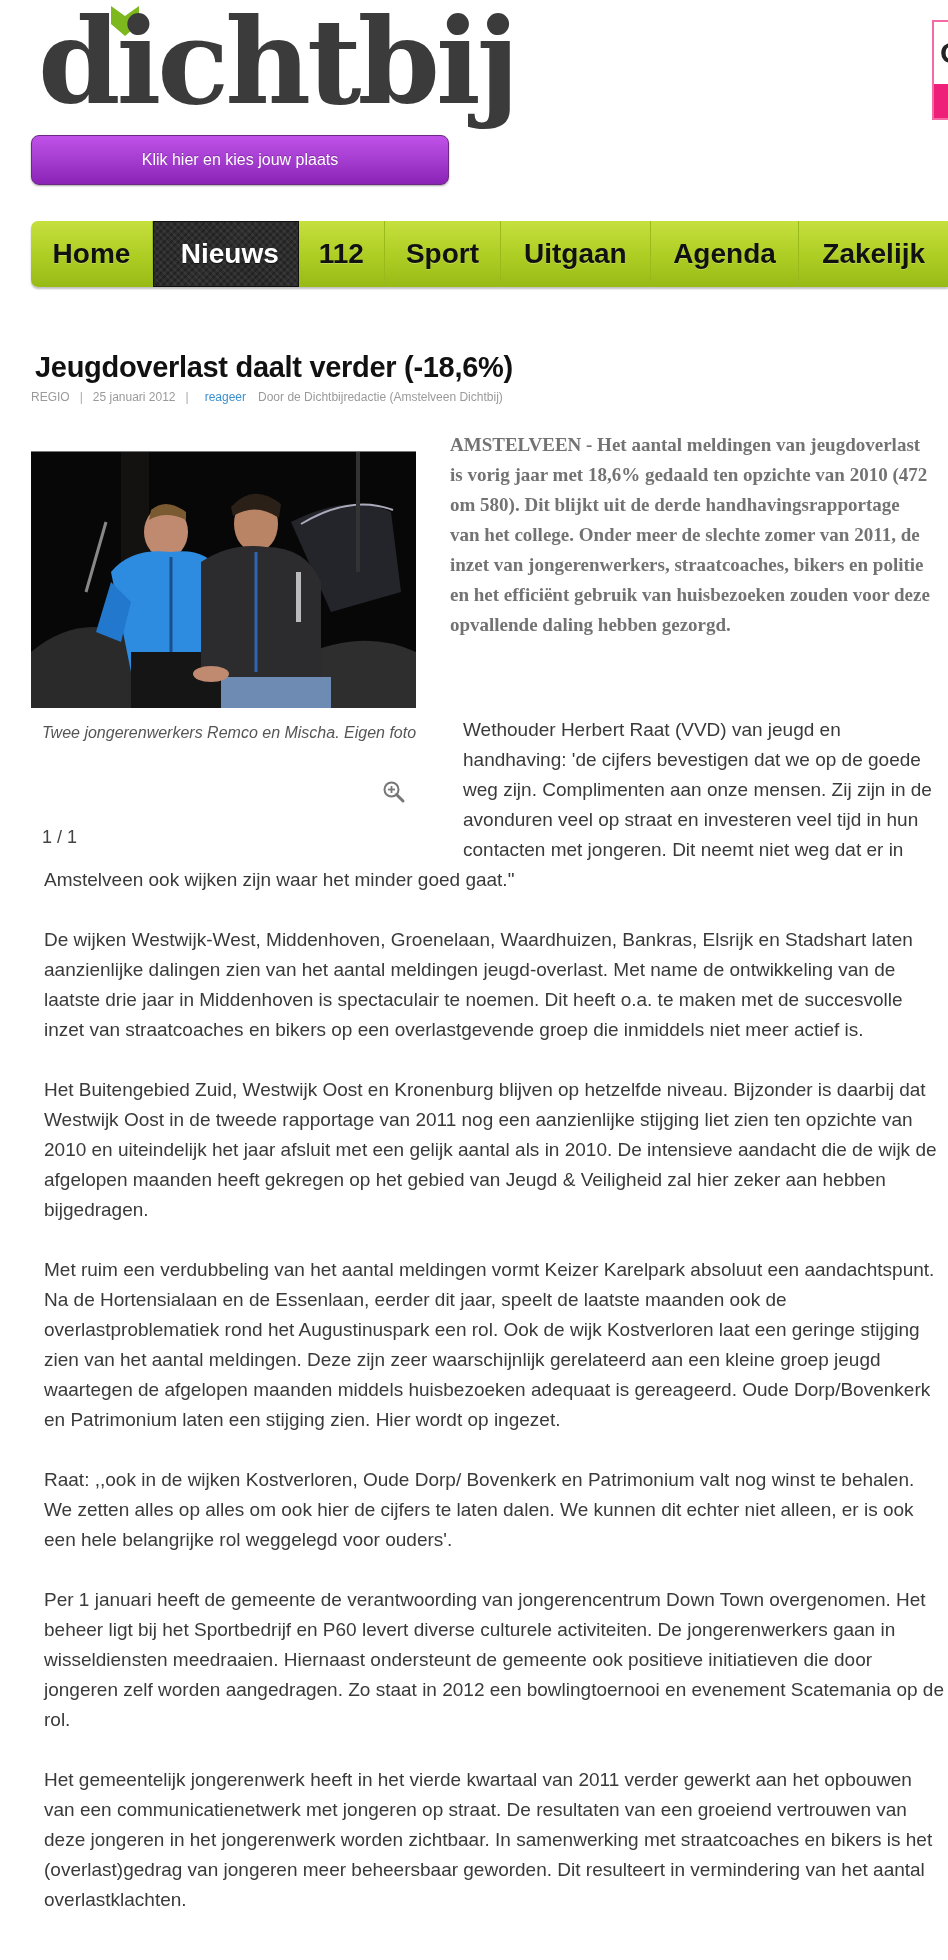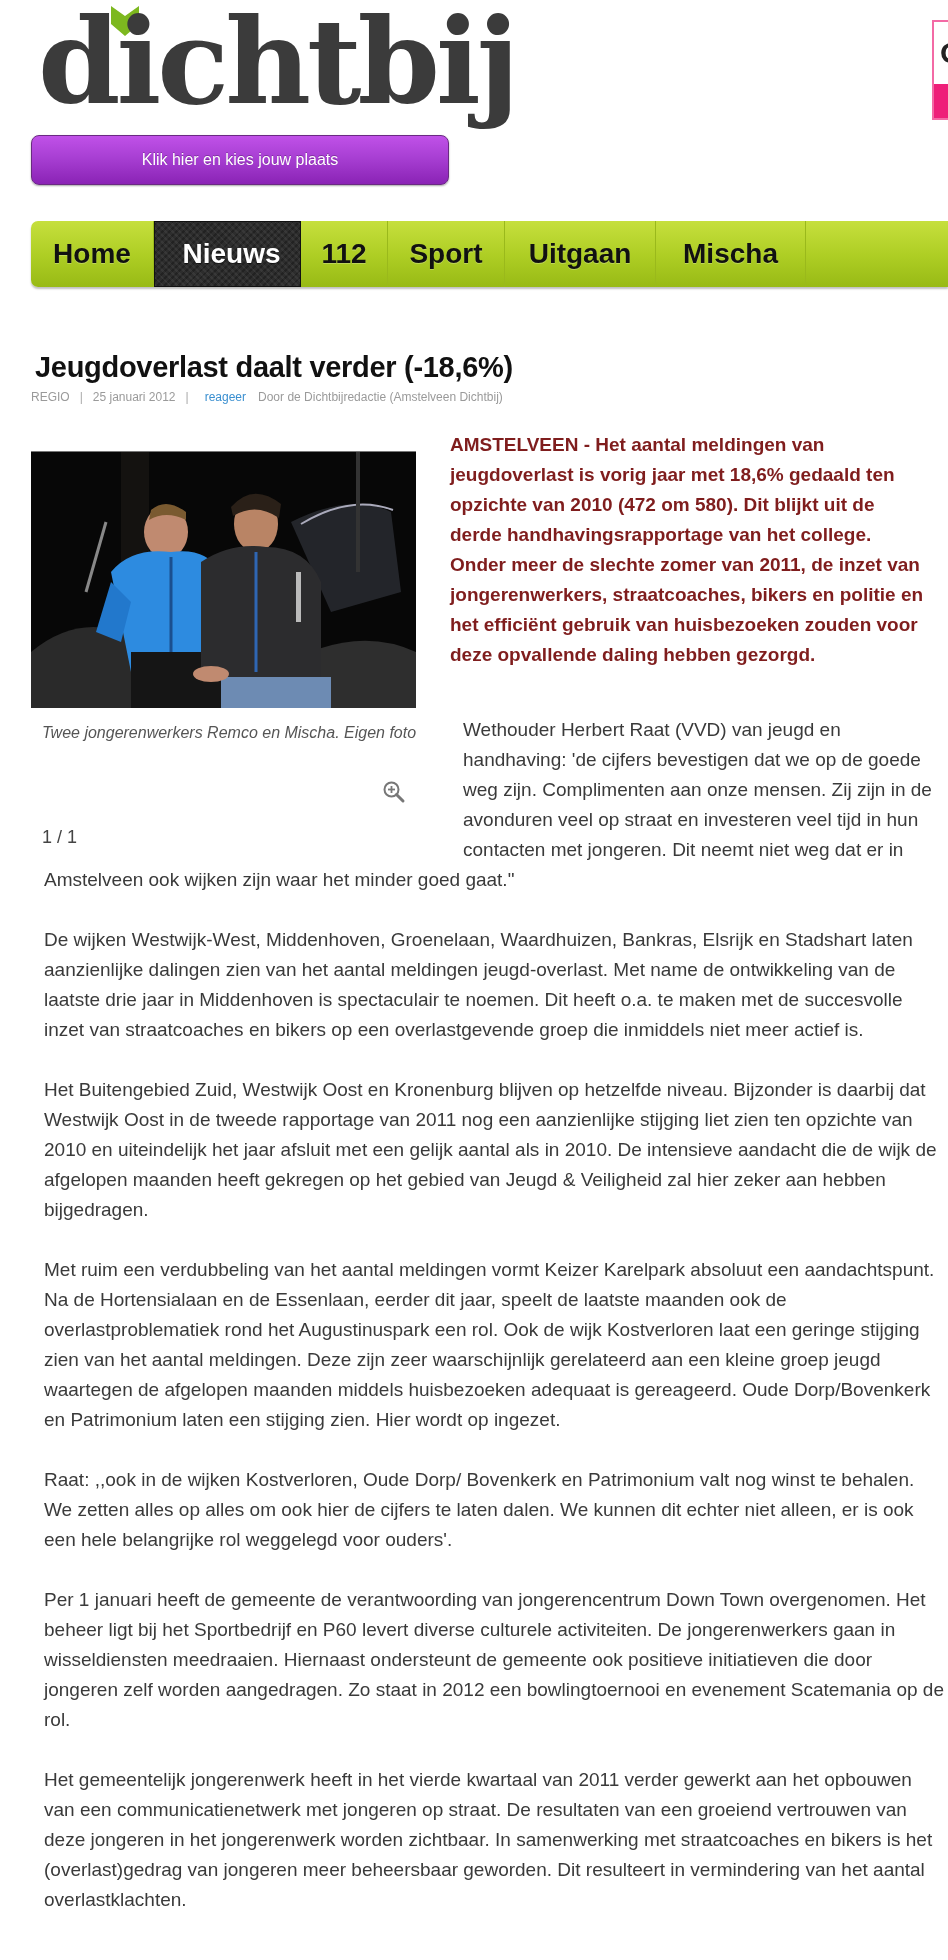--- a/index.html
+++ b/index.html
@@ -86,21 +86,21 @@
   .photo-counter {
     position:absolute; left:42px; top:780px; font-size:18px; color:#444;margin-top:47px;
   }
   .zoom-icon {
     position:absolute; left:382px; top:780px; width:24px; height:24px;
   }
 
   
   .lead {
     position:absolute; left:450px; top:430px; width:480px;
-    font-size:19px; font-weight:bold; line-height:30px; color:#7f1d1d; margin:0;
+    font-size:19px; font-weight:bold; line-height:30px; color:#737373; margin:0;font-family:Liberation Serif, serif;
   }
   .body-text {
     position:absolute; left:44px; top:715px; width:900px;
     font-size:19px; line-height:30px; color:#3a3a3a;
   }
   .body-text p { margin:0 0 30px 0; }
   .float-space { float:left; width:419px; height:146px; }
 </style>
 </head>
 <body>
@@ -118,21 +118,22 @@
   <span class="glyph">O</span>
   <span class="bar"></span>
 </div>
 
 <nav class="nav">
   <div class="nav-item" style="width:123px">Home</div>
   <div class="nav-item active" style="width:147px">Nieuws</div>
   <div class="nav-item" style="width:87px">112</div>
   <div class="nav-item" style="width:117px">Sport</div>
   <div class="nav-item" style="width:151px">Uitgaan</div>
-  <div class="nav-item" style="width:150px">Mischa</div>
+  <div class="nav-item" style="width:150px">Agenda</div>
+  <div class="nav-item" style="width:150px;border-right:none">Zakelijk</div>
 </nav>
 
 <h1 class="title">Jeugdoverlast daalt verder (-18,6%)</h1>
 <div class="meta">
   <span>REGIO</span><span class="sep">|</span><span>25 januari 2012</span><span class="sep">|</span><span class="link">reageer</span><span>Door de Dichtbijredactie (Amstelveen Dichtbij)</span>
 </div>
 
 <div class="photo">
   <svg width="385" height="256" viewBox="0 0 385 256">
     <rect width="385" height="256" fill="#070707"></rect>

